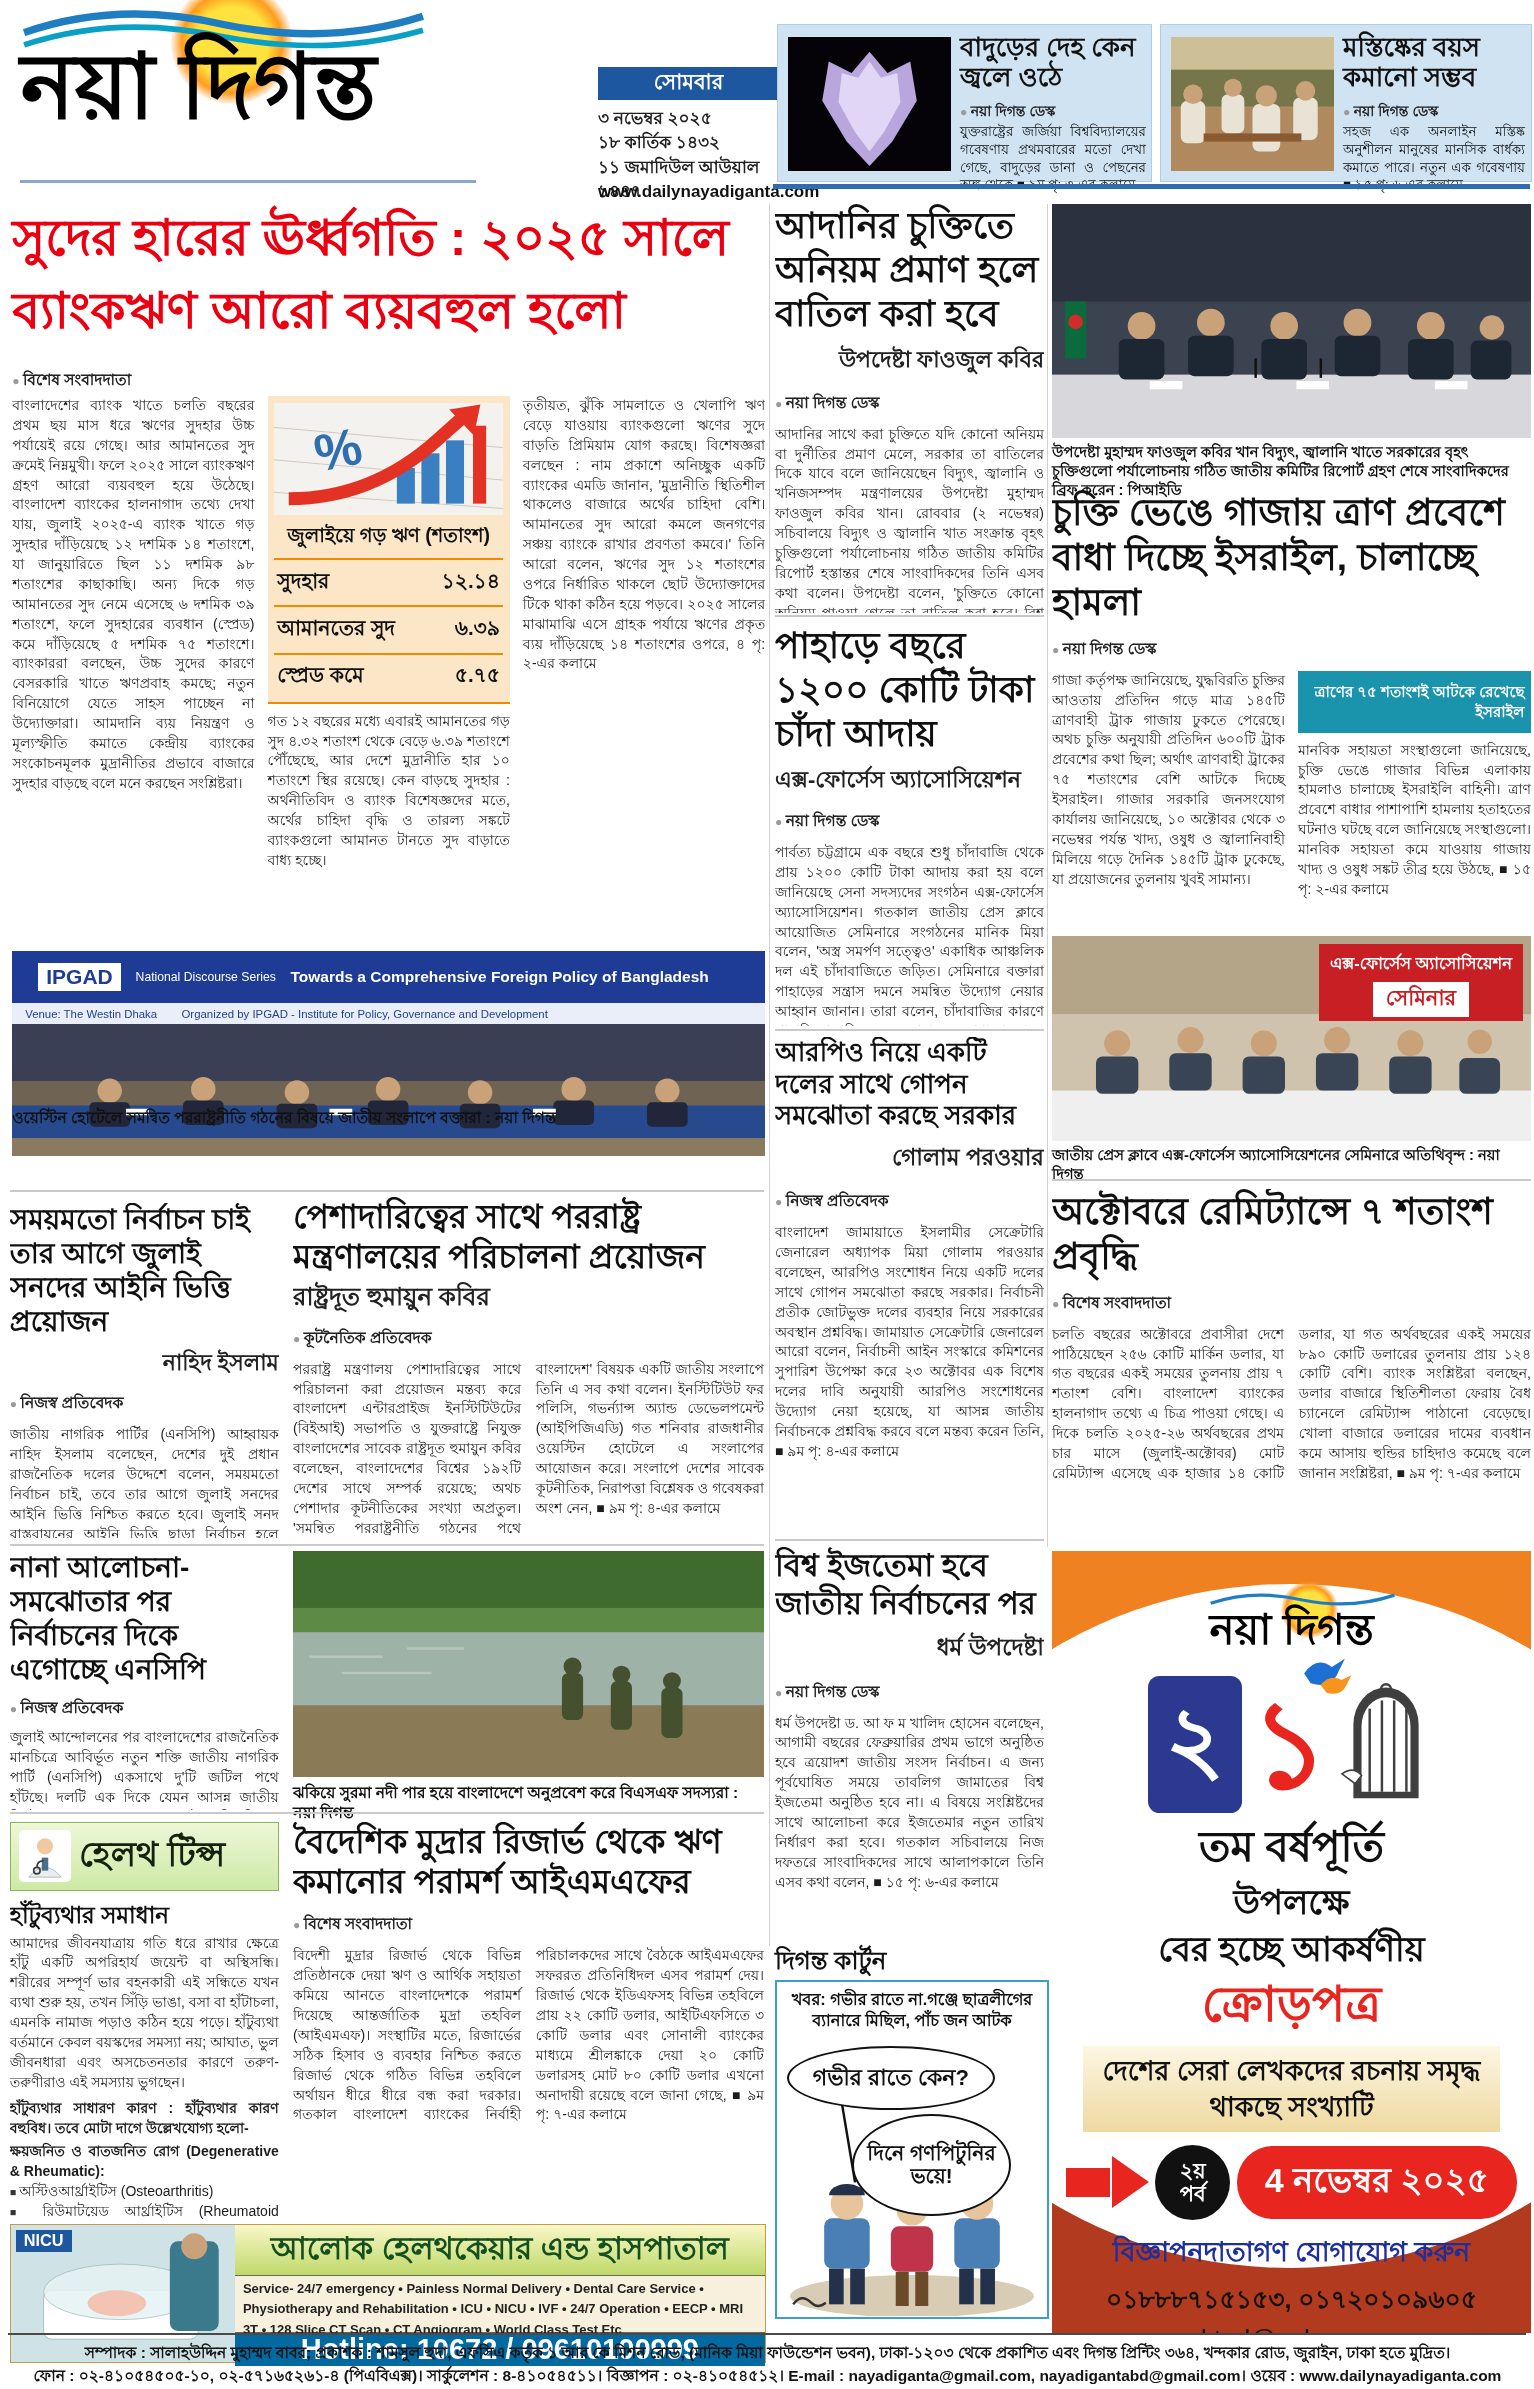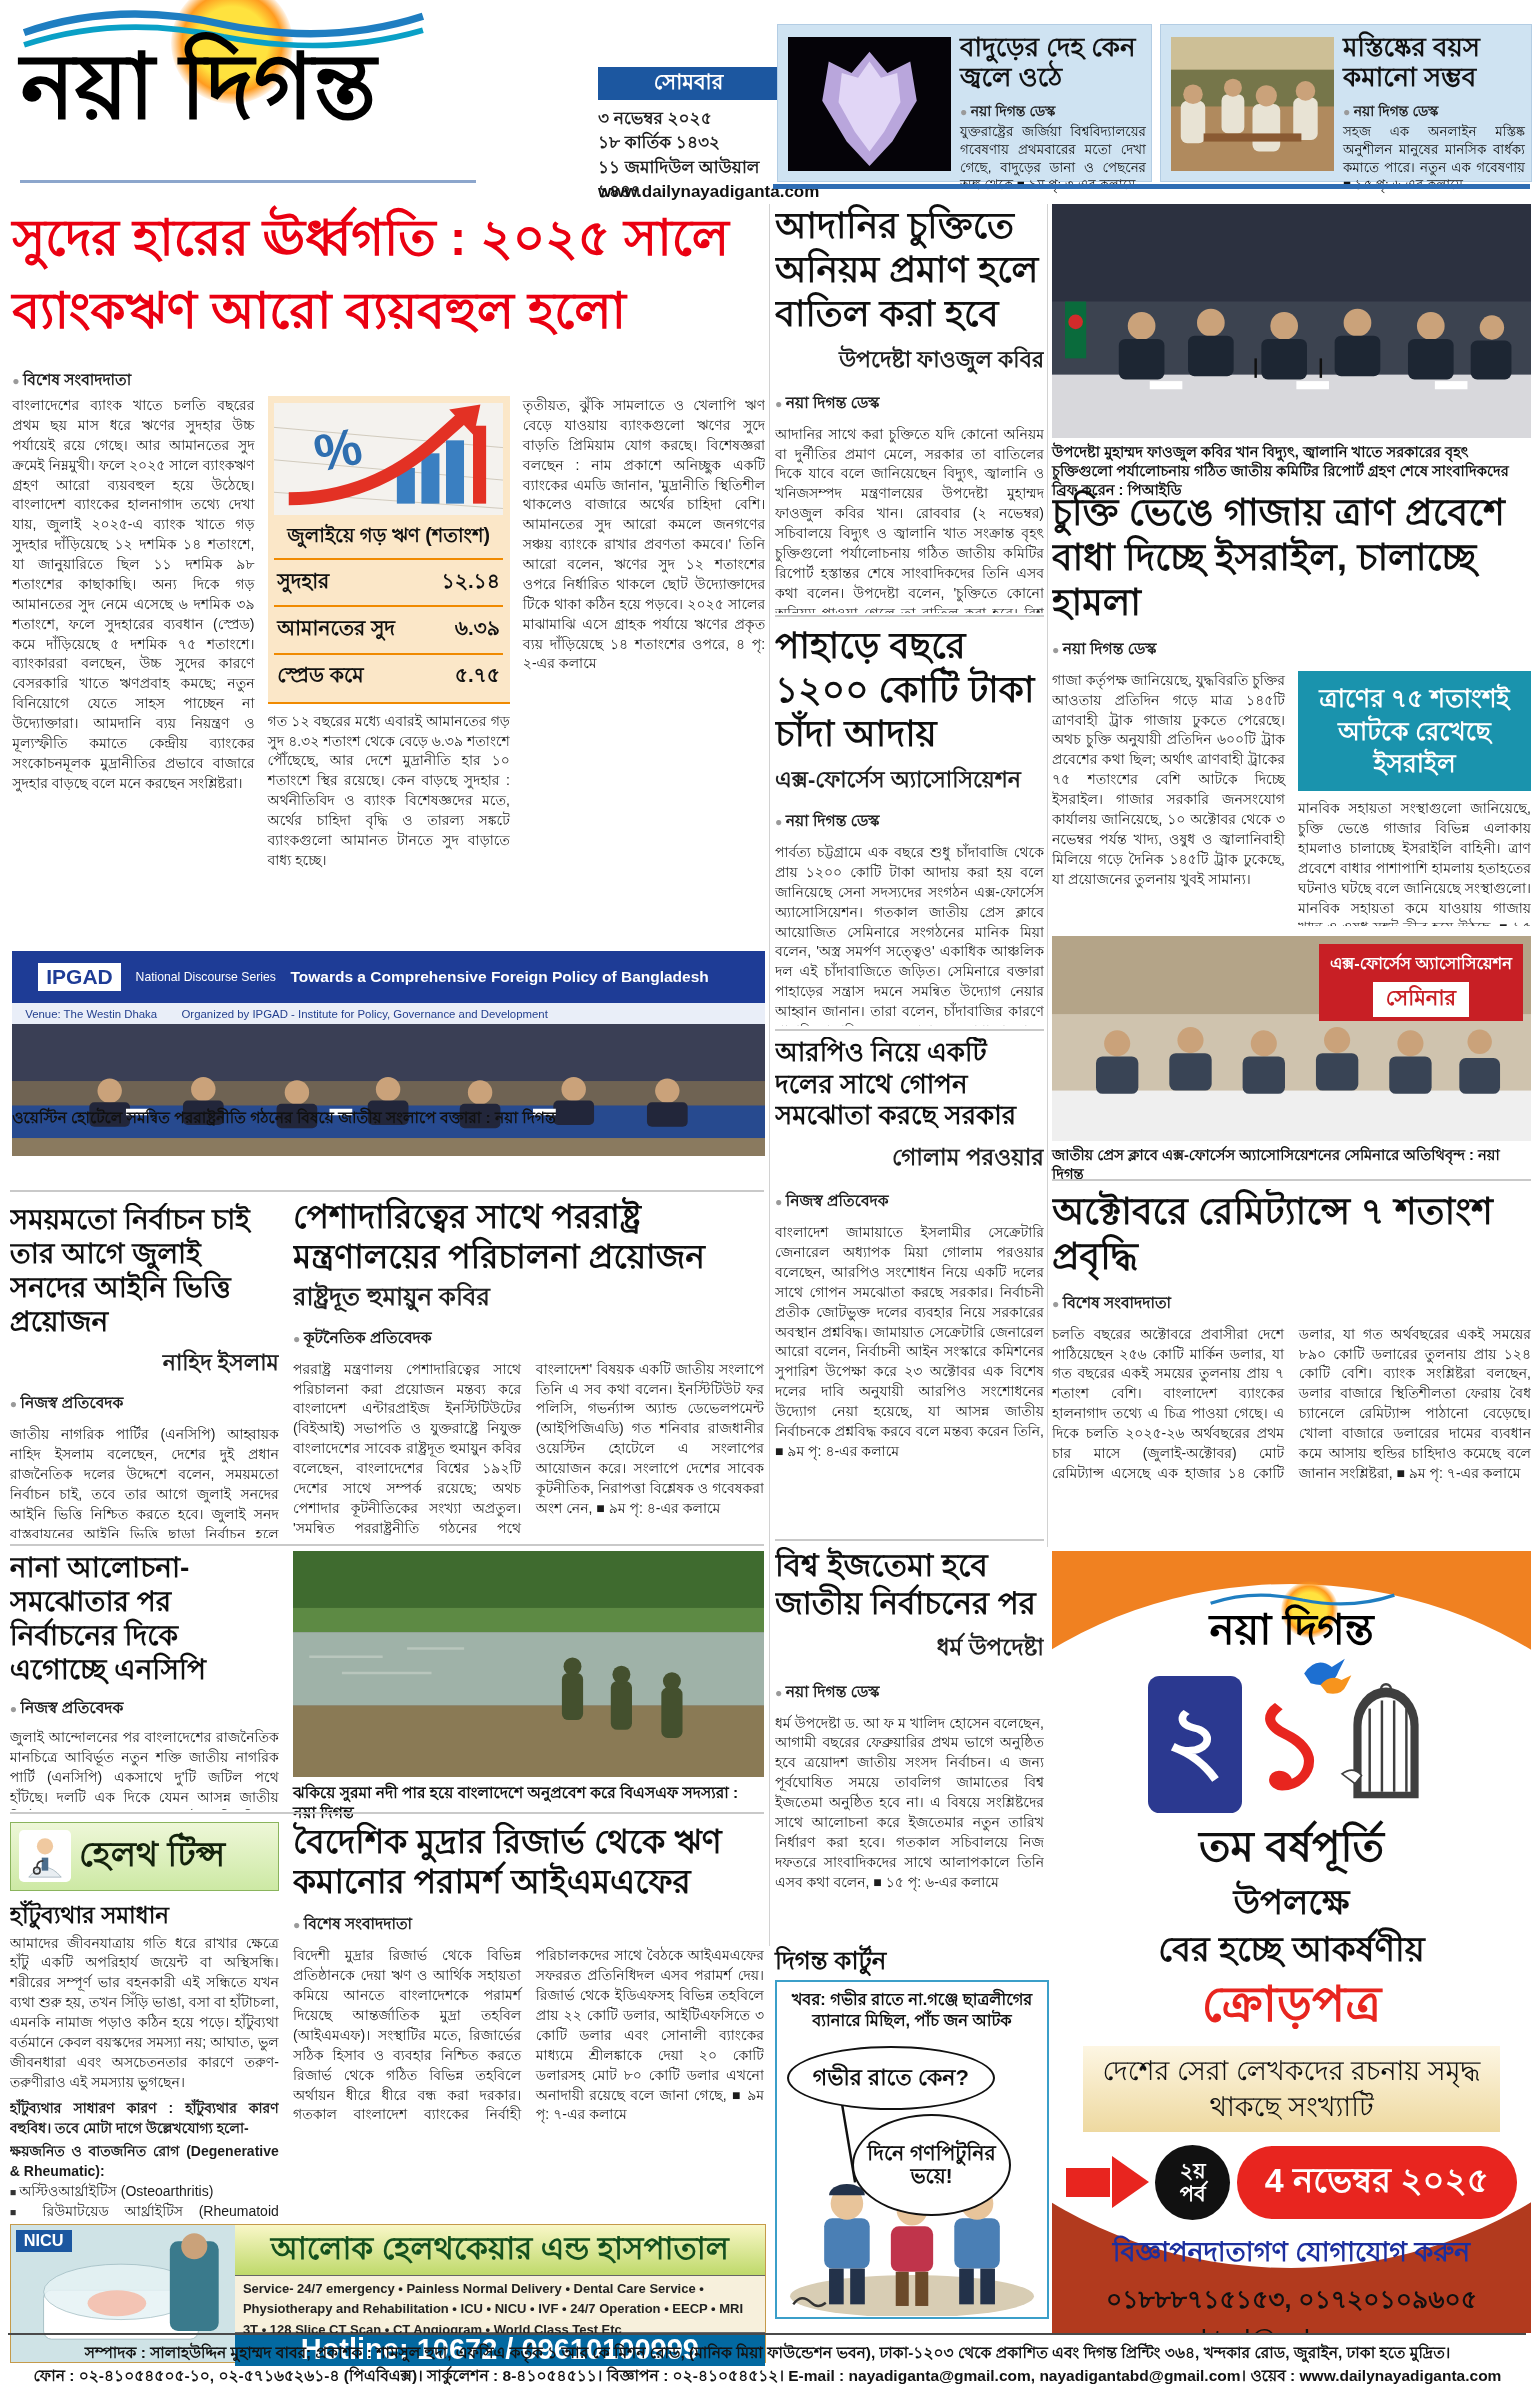--- a/index.html
+++ b/index.html
@@ -36,22 +36,22 @@
   .teaser .t-snip{font-size:13.4px;line-height:1.32;text-align:justify}
   .photo{position:absolute;overflow:hidden;background:#888}
   .caption{position:absolute;font-size:15.5px;font-weight:bold;line-height:1.3;color:#111}
   
   .infog{background:#fbe7c8;border-bottom:2.4px solid #f08a00;padding:6.5px 6.5px 1.6px}
   .infog .img{height:112px;background:#fff;overflow:hidden}
   .infog .ttl{font-size:19.5px;font-weight:800;text-align:center;padding:6.5px 0 4.9px}
   .infog .row{display:flex;justify-content:space-between;border-top:2.4px solid #f08a00;
     font-size:20.4px;font-weight:800;padding:5.7px 3.3px}
   
-  .qbox{background:#1a93ad;color:#fff;font-weight:800;font-size:25px;line-height:1.3;
-    text-align:center;padding:11.4px 6.5px;margin-bottom:8.1px}
+  .qbox{background:#1a93ad;color:#fff;font-weight:800;font-size:15px;line-height:1.3;
+    text-align:right;padding:11.4px 6.5px;margin-bottom:8.1px}
   
   .hbox{border:1.6px solid #8ab45c;background:linear-gradient(#eef7d8,#cde9a4);
     display:flex;align-items:center;gap:8.1px;padding:4.9px 8.1px}
   .hbox .htitle{font-size:34px;font-weight:800;color:#13220c}
   .sq::before{content:"■ ";color:#333;font-size:10.6px}
   
   .alok{border:1.6px solid #c59a4a;display:flex}
   .alok .ar{flex:1;display:flex;flex-direction:column}
   .alok .abrand{height:50px;background:linear-gradient(#f9f7c8,#bfd96a);display:flex;
     align-items:center;justify-content:center;font-size:31px;font-weight:800;color:#14501e}
@@ -63,21 +63,21 @@
   .anniv{position:absolute;background:#f08121;overflow:hidden}
   .anniv .maroon{position:absolute;left:0;right:0;bottom:0;height:326px;background:#b23a1e}
   .anniv .wcirc{position:absolute;left:-168px;top:33px;width:814px;height:684px;
     border-radius:50%;background:#fff}
   .anniv .content{position:absolute;inset:0;z-index:3;text-align:center}
   .numrow{display:flex;align-items:center;justify-content:center;gap:8.1px;margin-top:8.1px}
   .n2{width:94px;height:137px;background:#2b3990;border-radius:11.4px;color:#fff;
     font-size:91px;font-weight:800;display:flex;align-items:center;justify-content:center}
   .n1{font-size:122px;font-weight:800;color:#e8251f;line-height:1}
   .band{margin:11.4px auto 0;width:407px;background:linear-gradient(#fdf6e3,#eed9a0);
-    font-size:27px;font-weight:400;padding:6.5px 4.9px;line-height:1.35}
+    font-size:27px;font-weight:700;padding:6.5px 4.9px;line-height:1.35}
   .prow{display:flex;align-items:center;justify-content:center;gap:6.5px;margin-top:13px}
   .abar{width:44px;height:29px;background:#e8251f}
   .ahead{width:0;height:0;border-top:26px solid transparent;border-bottom:26px solid transparent;
     border-left:37px solid #e8251f;margin-left:-4.9px}
   .pcirc{width:75px;height:75px;border-radius:50%;background:#111;color:#fff;font-weight:800;
     font-size:21px;line-height:1.1;display:flex;flex-direction:column;align-items:center;justify-content:center}
   .pill{background:#e8251f;color:#fff;font-weight:800;font-size:34px;border-radius:36px;
     padding:8.1px 28px}
   
   .cartoon{position:absolute;border:2.4px solid #3b9fc9;background:#fff;overflow:hidden}

